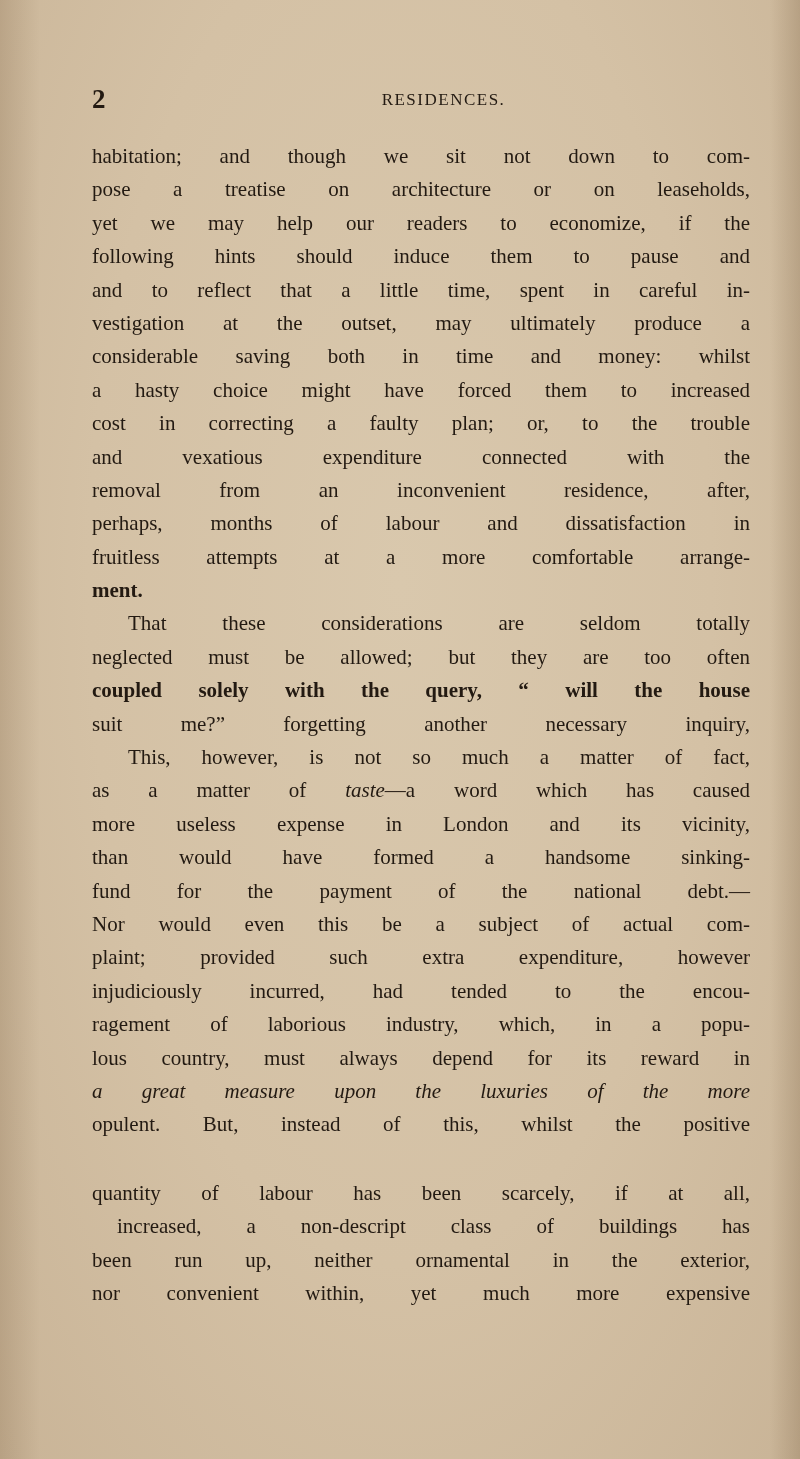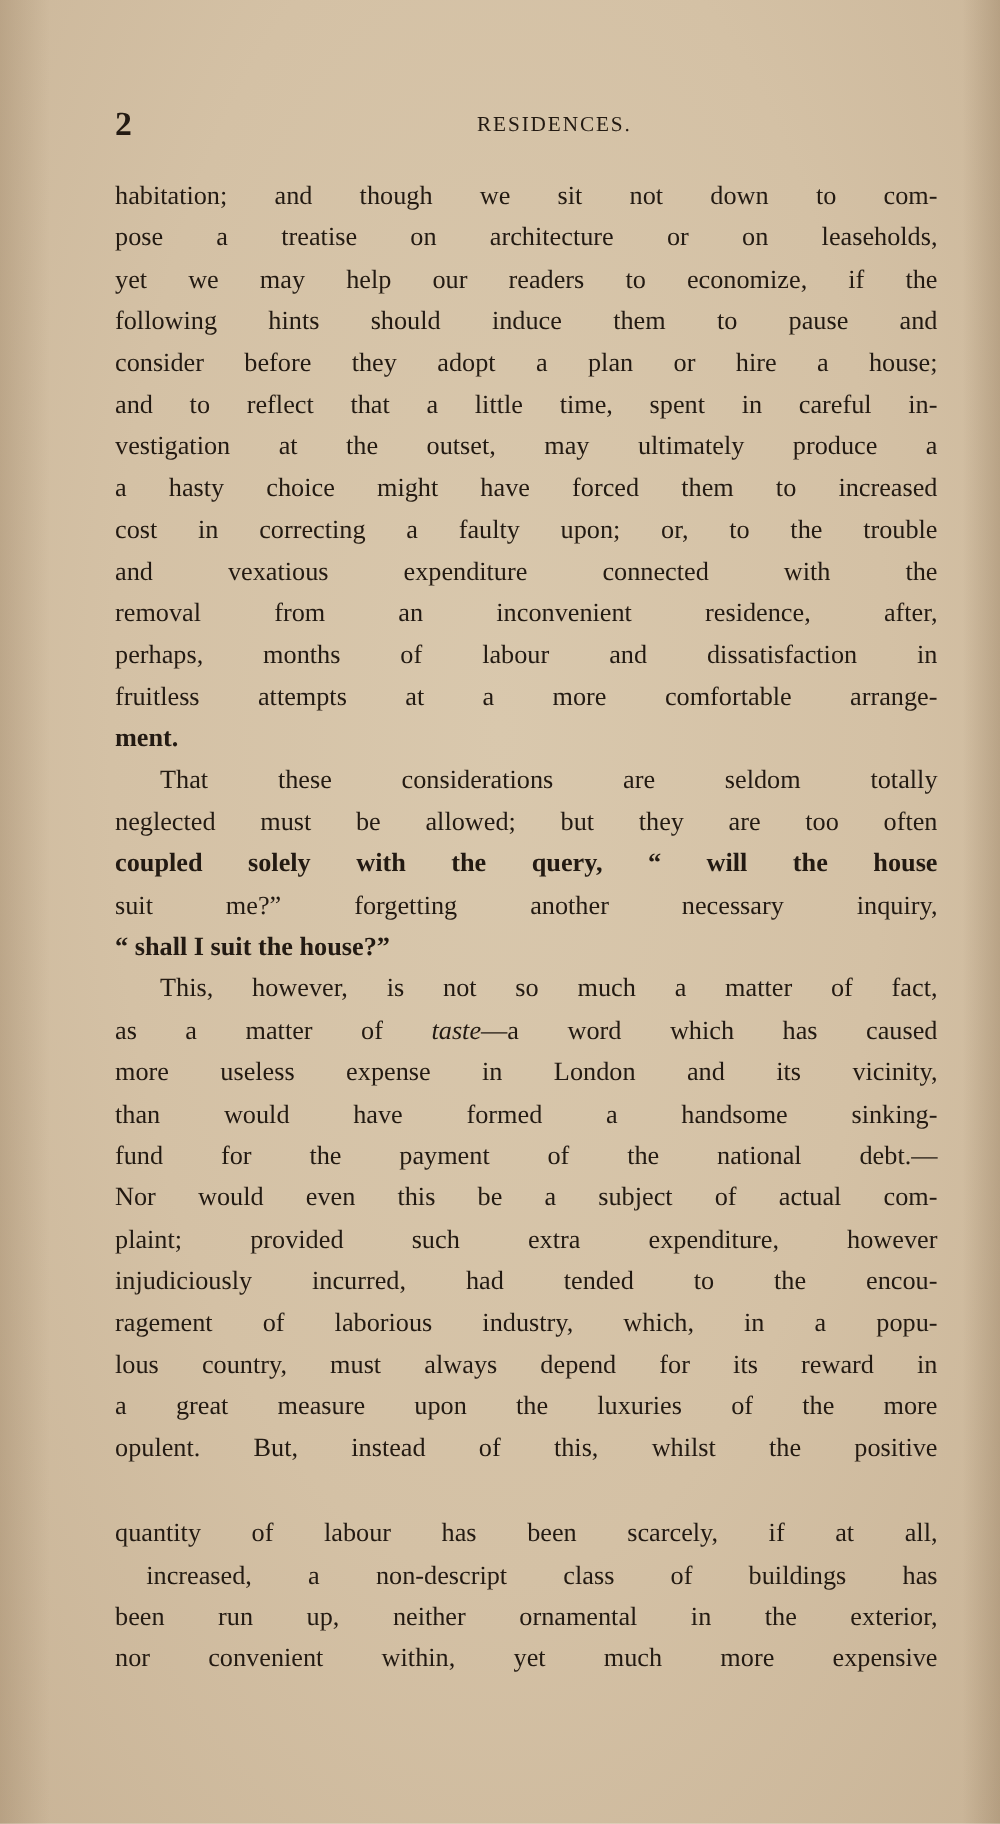--- a/index.html
+++ b/index.html
@@ -53,44 +53,43 @@
 <div class="running-head">
   <span class="page-number">2</span>
   <span class="head-title">RESIDENCES.</span>
 </div>
 
 <div class="text-block">
   <span class="line" style="display: block;">habitation; and though we sit not down to com-</span>
   <span class="line" style="display: block;">pose a treatise on architecture or on leaseholds,</span>
   <span class="line" style="display: block;">yet we may help our readers to economize, if the</span>
   <span class="line" style="display: block;">following hints should induce them to pause and</span>
-  <span class="line" style="display: block;">consider before they adopt a plan or hire a house;</span>
   <span class="line" style="display: block;">and to reflect that a little time, spent in careful in-</span>
   <span class="line" style="display: block;">vestigation at the outset, may ultimately produce a</span>
+  <span class="line" style="display: block;">considerable saving both in time and money: whilst</span>
   <span class="line" style="display: block;">a hasty choice might have forced them to increased</span>
-  <span class="line" style="display: block;">cost in correcting a faulty upon; or, to the trouble</span>
+  <span class="line" style="display: block;">cost in correcting a faulty plan; or, to the trouble</span>
   <span class="line" style="display: block;">and vexatious expenditure connected with the</span>
   <span class="line" style="display: block;">removal from an inconvenient residence, after,</span>
   <span class="line" style="display: block;">perhaps, months of labour and dissatisfaction in</span>
   <span class="line" style="display: block;">fruitless attempts at a more comfortable arrange-</span>
   <span class="line last" style="display: block;">ment.</span>
   <span class="line indent" style="display: block;">That these considerations are seldom totally</span>
   <span class="line" style="display: block;">neglected must be allowed; but they are too often</span>
   <span class="line" style="display: block; font-weight: bold;">coupled solely with the query, “ will the house</span>
   <span class="line" style="display: block;">suit me?” forgetting another necessary inquiry,</span>
-  <span class="line last" style="display: block;">“ shall I suit the house?”</span>
   <span class="line indent" style="display: block;">This, however, is not so much a matter of fact,</span>
   <span class="line" style="display: block;"><span>as a matter of </span><em>taste</em><span>—a word which has caused</span></span>
   <span class="line" style="display: block;">more useless expense in London and its vicinity,</span>
   <span class="line" style="display: block;">than would have formed a handsome sinking-</span>
   <span class="line" style="display: block;">fund for the payment of the national debt.—</span>
   <span class="line" style="display: block;">Nor would even this be a subject of actual com-</span>
   <span class="line" style="display: block;">plaint; provided such extra expenditure, however</span>
   <span class="line" style="display: block;">injudiciously incurred, had tended to the encou-</span>
   <span class="line" style="display: block;">ragement of laborious industry, which, in a popu-</span>
   <span class="line" style="display: block;">lous country, must always depend for its reward in</span>
-  <span class="line" style="display: block;">a great measure upon the luxuries of the more</span>
+  <span class="line" style="display: block; font-style: italic;">a great measure upon the luxuries of the more</span>
   <span class="line" style="display: block;">opulent. But, instead of this, whilst the positive</span>
   <span class="line" style="display: block; margin-top: 35px;">quantity of labour has been scarcely, if at all,</span>
   <span class="line" style="display: block; margin-left: 25px;">increased, a non-descript class of buildings has</span>
   <span class="line" style="display: block;">been run up, neither ornamental in the exterior,</span>
   <span class="line" style="display: block;">nor convenient within, yet much more expensive</span>
 </div>
 
 </body></html>

